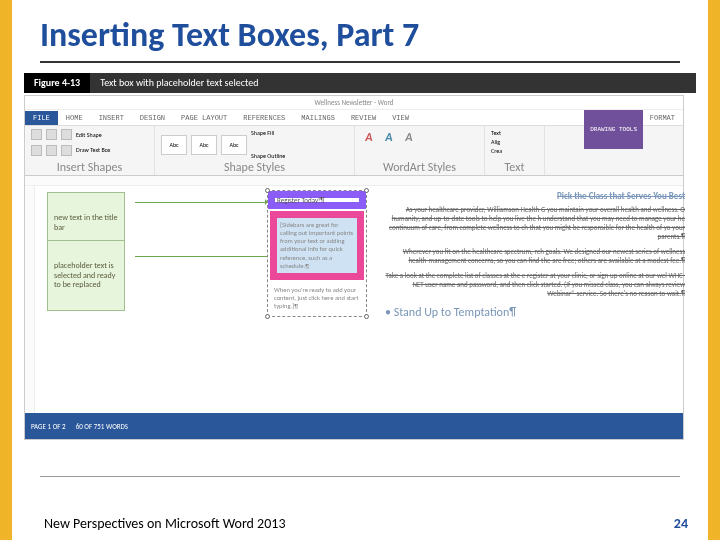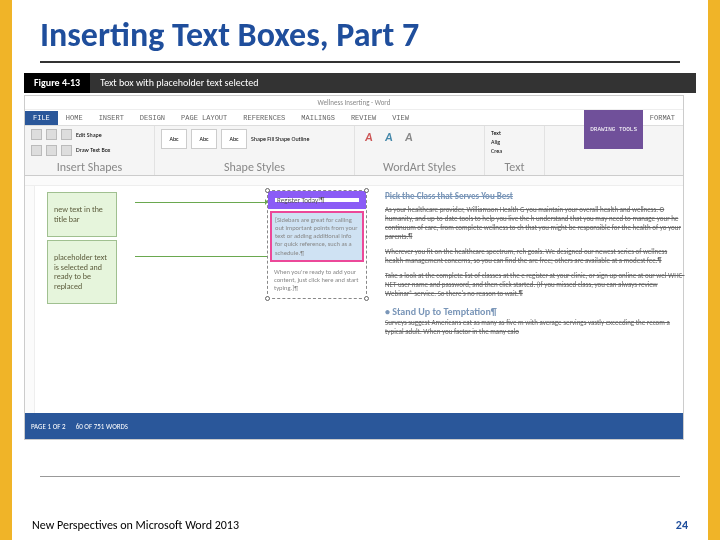--- a/index.html
+++ b/index.html
@@ -23,62 +23,62 @@
   .ribbon-group { border-right: 1px solid #e2e2e2; padding: 3px 6px 1px 6px; display: flex; flex-direction: column; justify-content: space-between; }
   .ribbon-group-label { text-align: center; font-size: 12px; color: #888; }
   .rg-row { display: flex; gap: 4px; align-items: center; flex-wrap: wrap; }
   .mini-icon { width: 11px; height: 11px; background: #ddd; border: 1px solid #bbb; }
   .shape-btn { width: 26px; height: 20px; border: 1px solid #ccc; background: #fff; display: flex; align-items: center; justify-content: center; font-size: 6px; }
   .wa { width: 16px; height: 16px; display: inline-flex; align-items: center; justify-content: center; font-size: 12px; font-weight: bold; font-style: italic; }
   .ruler { height: 10px; background: #fbfbfb; border-bottom: 1px solid #eee; }
   .doc-area { display: flex; height: 245px; position: relative; }
   .vruler { width: 10px; background: #fbfbfb; border-right: 1px solid #eee; }
   .page { flex: 1; background: #fff; position: relative; padding: 8px 8px 8px 130px; }
-  .callout { position: absolute; left: 12px; background: #e6f5dc; border: 1px solid #a0c090; padding: 12px 6px; font-size: 8px; color: #5a5a3a; width: 70px; line-height: 1.2; }
+  .callout { position: absolute; left: 12px; background: #e6f5dc; border: 1px solid #a0c090; padding: 20px 6px; font-size: 8px; color: #5a5a3a; width: 78px; line-height: 1.2; }
   .callout.c1 { top: 6px; }
   .callout.c2 { top: 54px; }
   .arrow-line { position: absolute; height: 1px; background: #6aa84f; }
   .arrow-line::after { content: ""; position: absolute; right: -4px; top: -3px; border: 3px solid transparent; border-left-color: #6aa84f; }
   .al1 { top: 16px; left: 100px; width: 132px; }
   .al2 { top: 70px; left: 100px; width: 135px; }
   .textbox-frame { position: absolute; left: 232px; top: 4px; width: 100px; border: 1px dashed #888; background: #fff; }
   .tb-title { border: 7px solid #8b5cf6; margin: 0; padding: 2px; font-size: 7px; color: #555; height: 14px; display: flex; align-items: center; }
   .tb-pulltext { margin: 2px; padding: 3px; font-size: 6.5px; color: #888; line-height: 1.25; border: 1px solid transparent; }
-  .tb-selected { background: #cfe2f3; border: 2px solid #ec4899; }
+  .tb-selected { background: #cfe2f3; border: 7px solid #ec4899; }
   .handle { width: 5px; height: 5px; background: #fff; border: 1px solid #666; border-radius: 50%; position: absolute; }
   .handle.tl { left: -3px; top: -3px; } .handle.tr { right: -3px; top: -3px; }
   .handle.bl { left: -3px; bottom: -3px; } .handle.br { right: -3px; bottom: -3px; }
   .body-col { position: absolute; left: 350px; top: 4px; width: 300px; font-size: 7px; color: #666; line-height: 1.3; }
   .body-head { font-size: 9px; color: #7a96b8; font-weight: bold; margin-bottom: 3px; text-decoration: line-through; }
   .body-p { margin-bottom: 6px; text-align: left; }
-  .body-list { color: #7a96b8; font-size: 10px; font-weight: bold; }
+  .body-list { color: #7a96b8; font-size: 12px; font-weight: normal; }
   .statusbar { position: absolute; bottom: 0; left: 0; right: 0; height: 12px; background: #2a579a; color: #fff; font-size: 7px; display: flex; align-items: center; padding: 13px 6px; gap: 10px; }
   .footer-rule { border: none; border-top: 1px solid #999; margin: 36px 28px 0 28px; }
-  .footer { position: absolute; bottom: 8px; left: 20px; right: 20px; display: flex; justify-content: space-between; font-size: 12px; }
+  .footer { position: absolute; bottom: 8px; left: 32px; right: 20px; display: flex; justify-content: space-between; font-size: 14px; }
   .pagenum { font-weight: bold; color: #1f4e9c; }
-  .striken { text-decoration: line-through; }
+  .striken { text-decoration: line-through; text-align: right; }
 </style>
 </head>
 <body>
 
 <div class="slide-border-left"></div>
 <div class="slide-border-right"></div>
 <div class="slide">
   <h1 class="title">Inserting Text Boxes, Part 7</h1>
   <hr class="title-rule">
 
   <div class="content">
     <div class="fig-header">
       <div class="fig-label">Figure 4-13</div>
       <div class="fig-caption">Text box with placeholder text selected</div>
     </div>
 
     <div class="screenshot">
       <div class="winbar">
-        <span>Wellness Inserting - Word</span>
+        <span>Wellness Newsletter - Word</span>
       </div>
       <div class="tabstrip">
         <div class="tab file">FILE</div>
         <div class="tab">HOME</div>
         <div class="tab">INSERT</div>
         <div class="tab">DESIGN</div>
         <div class="tab">PAGE LAYOUT</div>
         <div class="tab">REFERENCES</div>
         <div class="tab">MAILINGS</div>
         <div class="tab">REVIEW</div>
@@ -100,21 +100,21 @@
             <span class="mini-icon"></span>
             <span>Draw Text Box</span>
           </div>
           <div class="ribbon-group-label">Insert Shapes</div>
         </div>
         <div class="ribbon-group" style="width:200px">
           <div class="rg-row">
             <div class="shape-btn">Abc</div>
             <div class="shape-btn">Abc</div>
             <div class="shape-btn">Abc</div>
-            <div style="display:flex;flex-direction:row;gap:1px">
+            <div style="display:flex;flex-direction:column;gap:15px">
               <span>Shape Fill</span>
               <span>Shape Outline</span>
             </div>
           </div>
           <div class="ribbon-group-label">Shape Styles</div>
         </div>
         <div class="ribbon-group" style="width:130px">
           <div class="rg-row">
             <span class="wa" style="color:#c55">A</span>
             <span class="wa" style="color:#48a">A</span>
@@ -150,21 +150,20 @@
             <div class="tb-pulltext tb-selected">[Sidebars are great for calling out important points from your text or adding additional info for quick reference, such as a schedule.¶</div>
             <div class="tb-pulltext">When you're ready to add your content, just click here and start typing.]¶</div>
           </div>
 
           <div class="body-col">
             <div class="body-head striken">Pick the Class that Serves You Best</div>
             <div class="body-p striken">As your healthcare provider, Williamson Health G you maintain your overall health and wellness. O humanity, and up-to-date tools to help you live the h understand that you may need to manage your he continuum of care, from complete wellness to ch that you might be responsible for the health of yo your parents.¶</div>
             <div class="body-p striken">Wherever you fit on the healthcare spectrum, reh goals. We designed our newest series of wellness health-management concerns, so you can find the are free; others are available at a modest fee.¶</div>
             <div class="body-p striken">Take a look at the complete list of classes at the e register at your clinic, or sign up online at our wel WHC-NET user name and password, and then click started. (If you missed class, you can always review Webinar® service. So there's no reason to wait.¶</div>
             <div class="body-list">• Stand Up to Temptation¶</div>
-            <div class="body-p striken">Surveys suggest Americans eat as many as five m with average servings vastly exceeding the recom a typical adult. When you factor in the many calo</div>
           </div>
         </div>
       </div>
       <div class="statusbar">
         <span>PAGE 1 OF 2</span>
         <span>60 OF 751 WORDS</span>
       </div>
     </div>
   </div>
 

